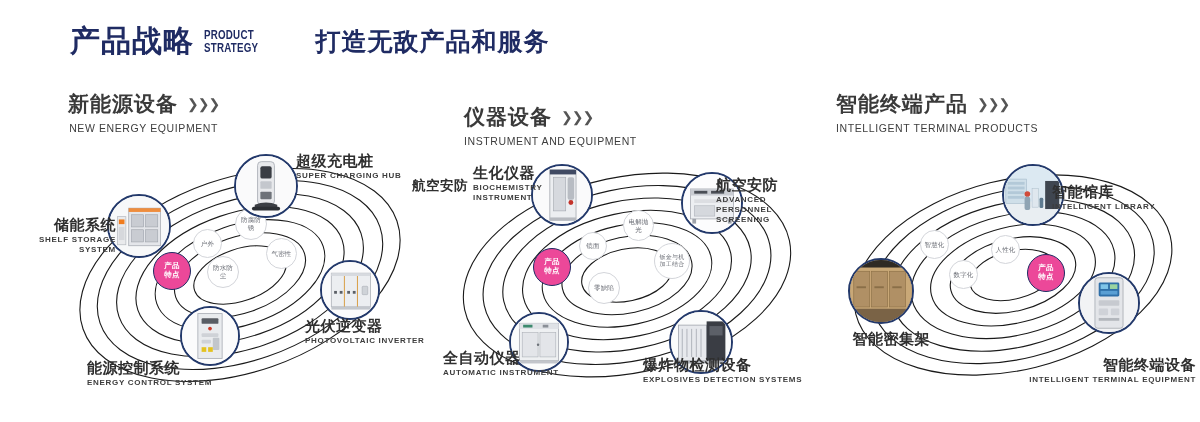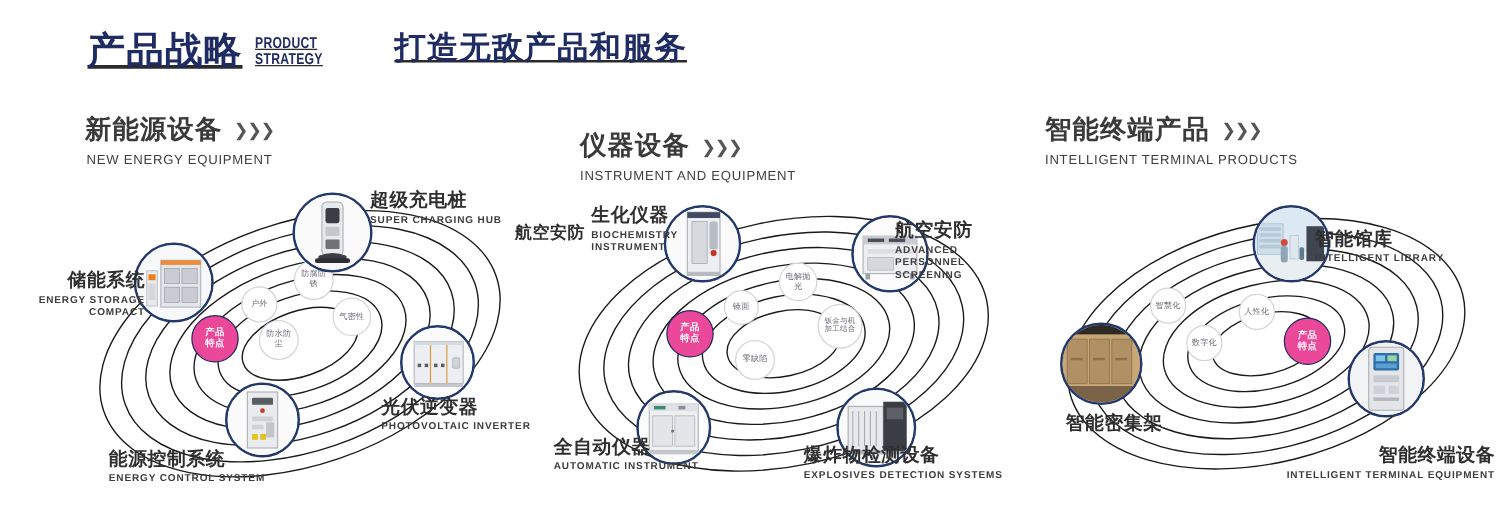--- a/index.html
+++ b/index.html
@@ -7,21 +7,21 @@
     width:1200px;height:422px;
     background:#ffffff;
     font-family:"Liberation Sans","DejaVu Sans",sans-serif;
     overflow:hidden;
     position:relative;
     color:#2b2b2b;
   }
   .page{position:relative;width:1200px;height:422px;}
 
   
-  .header{position:absolute;left:70px;top:26px;display:flex;align-items:flex-start;text-decoration:underline;}
+  .header{position:absolute;left:70px;top:26px;display:flex;align-items:center;}
   .h-cn{
     font-size:30px;font-weight:bold;color:#1f2b63;
     letter-spacing:1px;line-height:1;
   }
   .h-en{
     margin-left:10px;margin-top:2px;
     font-size:12.5px;font-weight:bold;color:#1f2b63;
     line-height:1.02;letter-spacing:0.3px;
     transform:scaleX(.78);transform-origin:left center;
     font-family:"Liberation Sans Narrow","Liberation Sans",sans-serif;
@@ -204,21 +204,21 @@
         <rect x="21" y="34" width="10" height="4" rx="1" fill="#cfd2d7"></rect>
         <rect x="33" y="32" width="7" height="13" rx="1" fill="#c2c6cc"></rect>
         <rect x="21" y="42" width="5" height="5" fill="#e4c21f"></rect>
         <rect x="28" y="42" width="5" height="5" fill="#e4c21f"></rect>
       </svg>
     </div>
   </div>
 
   <div class="lab right" style="left:4px;top:216px;width:112px;">
     <div class="cn">储能系统</div>
-    <div class="en">ENERGY STORAGE COMPACT</div>
+    <div class="en">SHELF STORAGE SYSTEM</div>
   </div>
   <div class="lab" style="left:296px;top:152px;">
     <div class="cn">超级充电桩</div>
     <div class="en">SUPER CHARGING HUB</div>
   </div>
   <div class="lab" style="left:305px;top:317px;">
     <div class="cn">光伏逆变器</div>
     <div class="en">PHOTOVOLTAIC INVERTER</div>
   </div>
   <div class="lab" style="left:87px;top:359px;">

